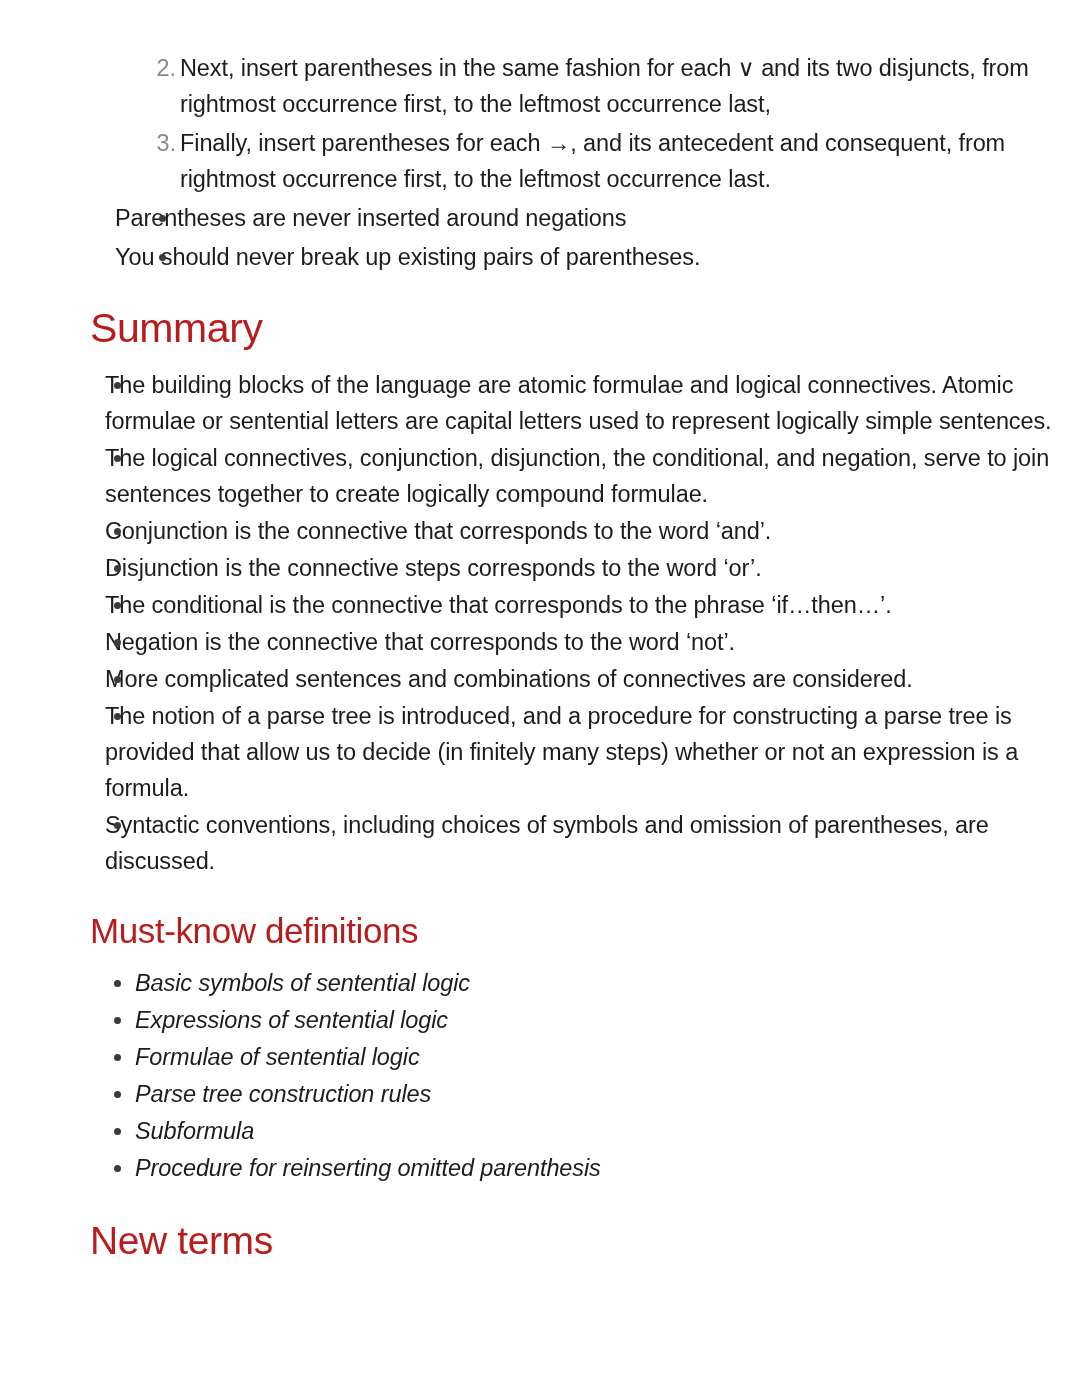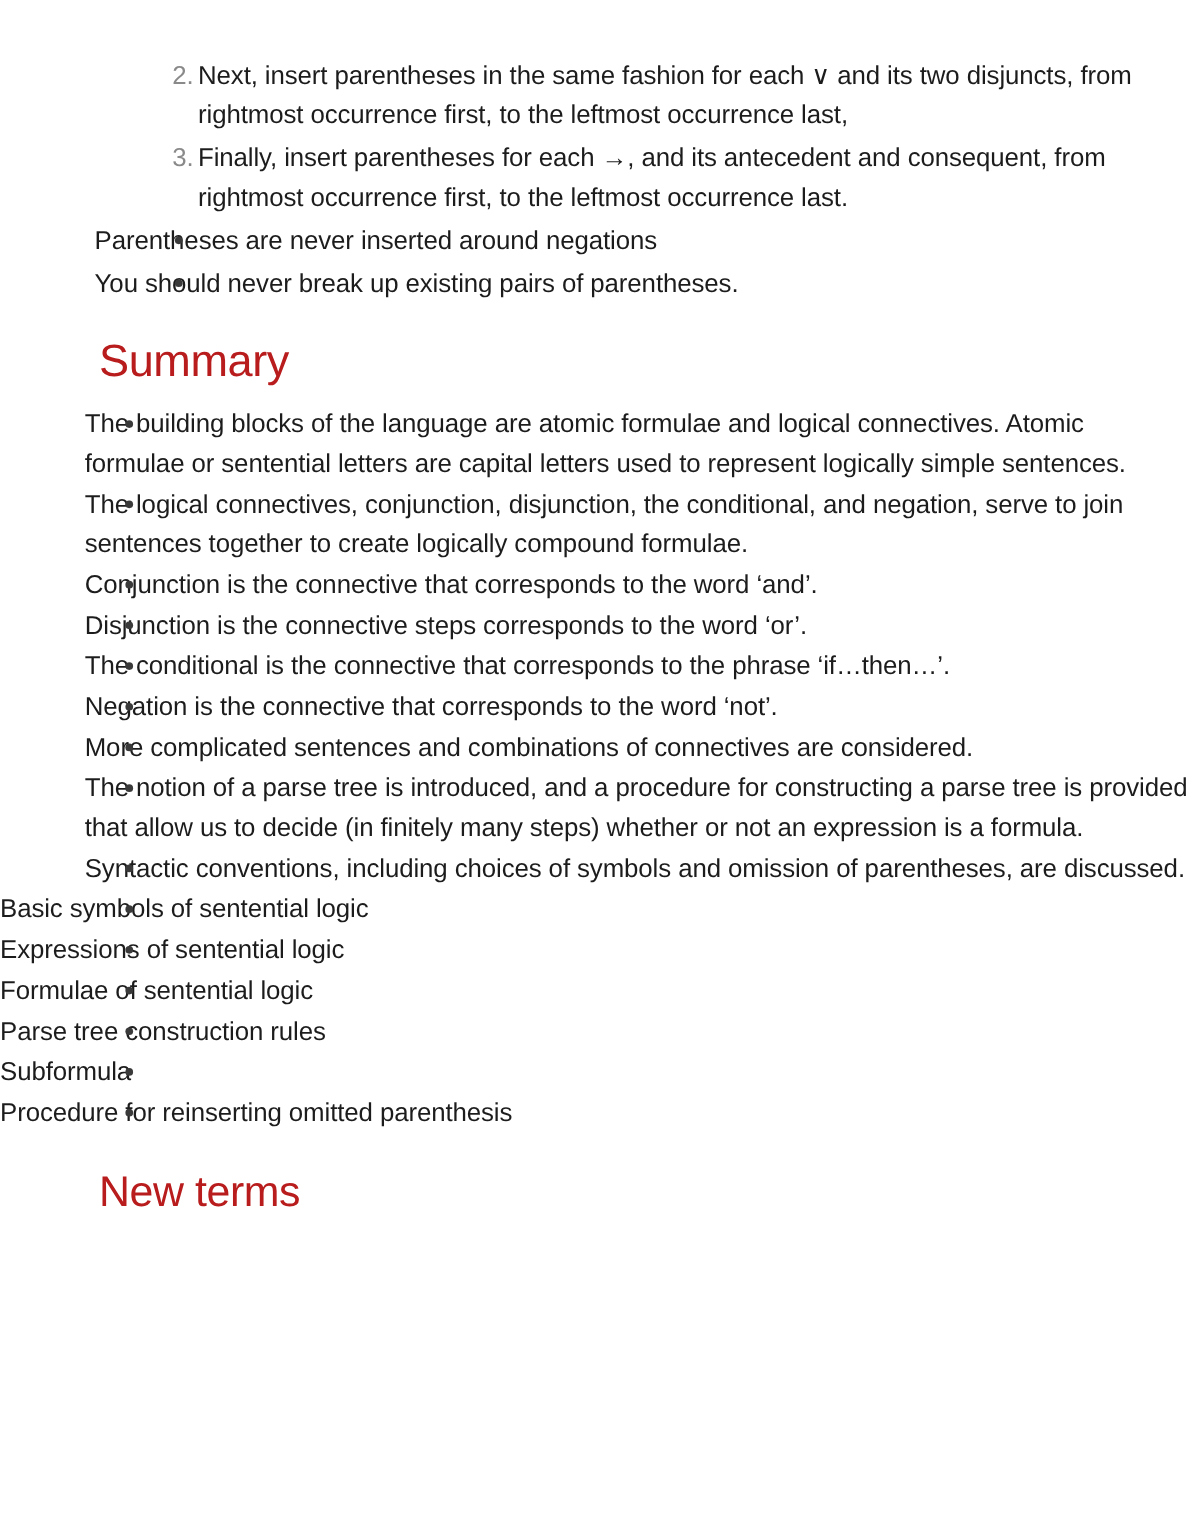--- a/index.html
+++ b/index.html
@@ -70,21 +70,21 @@
     content: "";
     position: absolute;
     width: 7px;
     height: 7px;
     border-radius: 50%;
     background: #3a3a3a;
   }
 
   
   ul.top-bullets > li {
-    padding-left: 86px;
+    padding-left: 115px;
     margin-bottom: 3px;
   }
   ul.top-bullets > li::before {
     left: 159px;
     top: 15px;
   }
 
   
   h1.section-title {
     font-family: "Liberation Sans", "DejaVu Sans", sans-serif;
@@ -104,30 +104,32 @@
     margin: 30px 0 12px 90px;
   }
   h1.newterms-title {
     font-size: 39px;
     line-height: 44px;
     margin: 33px 0 0 90px;
   }
 
   
   ul.body-bullets > li {
-    padding-left: 77px;
+    padding-left: 105px;
     margin-bottom: 1px;
   }
   ul.body-bullets > li::before {
     left: 114px;
     top: 15px;
   }
 
   ul.defs-bullets > li {
+    padding-left: 135px;
     margin-bottom: 1px;
+    font-style: italic;
   }
   ul.defs-bullets > li::before {
     left: 114px;
     top: 15px;
   }
 </style>
 </head>
 <body>
 
 <div class="page">
@@ -157,20 +159,21 @@
     <li>The logical connectives, conjunction, disjunction, the conditional, and negation, serve to join sentences together to create logically compound formulae.</li>
     <li>Conjunction is the connective that corresponds to the word ‘and’.</li>
     <li>Disjunction is the connective steps corresponds to the word ‘or’.</li>
     <li>The conditional is the connective that corresponds to the phrase ‘if…then…’.</li>
     <li>Negation is the connective that corresponds to the word ‘not’.</li>
     <li>More complicated sentences and combinations of connectives are considered.</li>
     <li>The notion of a parse tree is introduced, and a procedure for constructing a parse tree is provided that allow us to decide (in finitely many steps) whether or not an expression is a formula.</li>
     <li>Syntactic conventions, including choices of symbols and omission of parentheses, are discussed.</li>
   </ul>
 
+  <h1 class="section-title sub-title">Must-know definitions</h1>
 
   <ul class="bullet-list defs-bullets">
     <li>Basic symbols of sentential logic</li>
     <li>Expressions of sentential logic</li>
     <li>Formulae of sentential logic</li>
     <li>Parse tree construction rules</li>
     <li>Subformula</li>
     <li>Procedure for reinserting omitted parenthesis</li>
   </ul>
 

